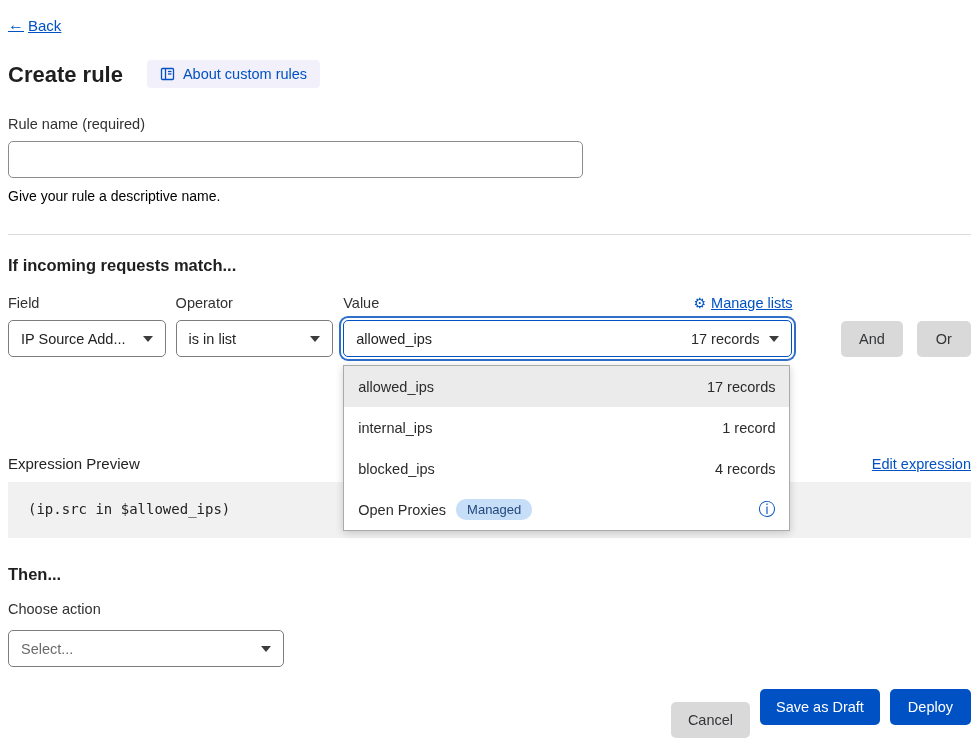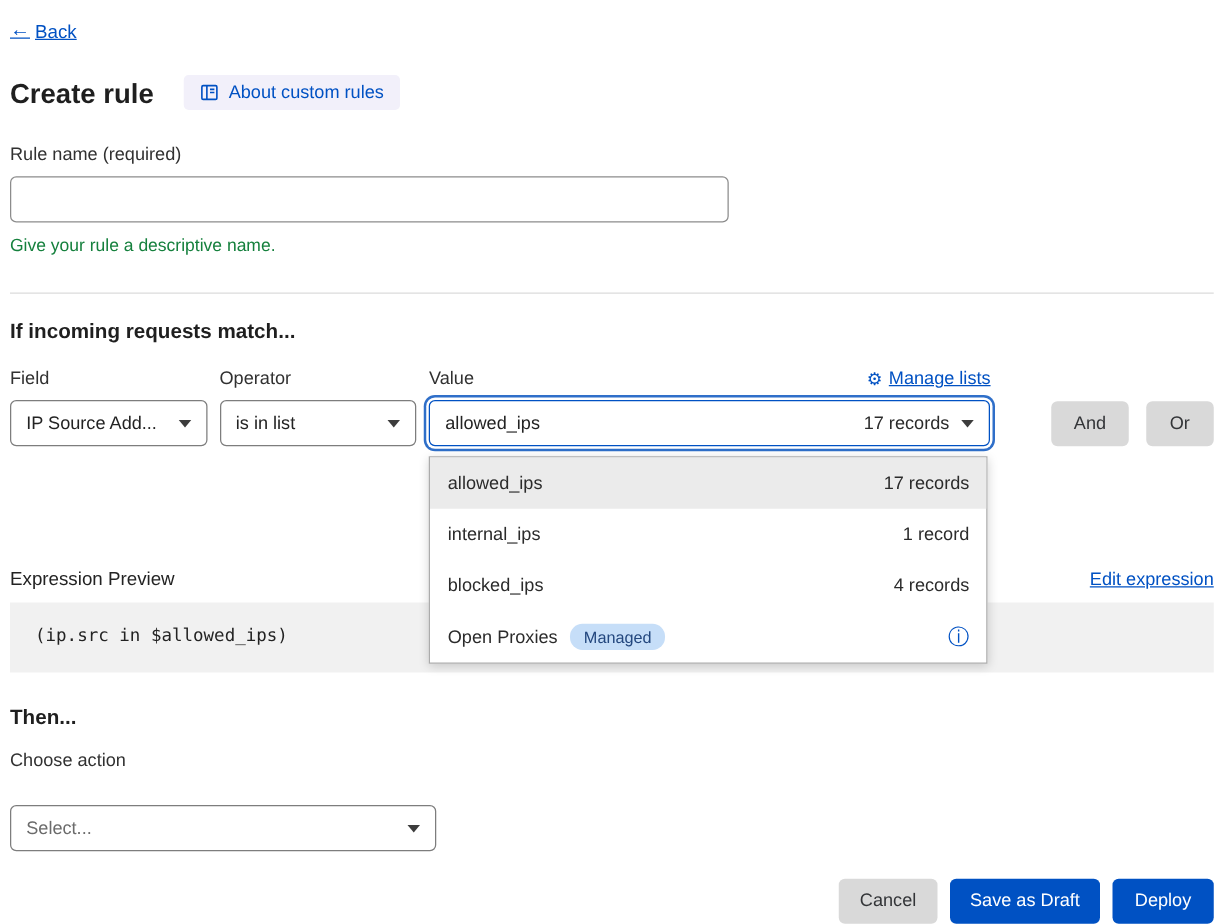--- a/index.html
+++ b/index.html
@@ -29,21 +29,21 @@
   .about-pill svg { display: block; }
 
   
   .field-label { margin-top: 28px; font-size: 14.5px; color: #313131; }
   .text-input {
     margin-top: 9px; width: 575px; height: 37px;
     border: 1px solid #8c8c8c; border-radius: 5px;
     padding: 0 10px; font-size: 14px; font-family: inherit;
     outline: none; display: block;
   }
-  .help-text { margin-top: 10px; font-size: 14px; color: #15803d; }
+  .help-text { margin-top: 10px; font-size: 14px; color: #000000; }
 
   .divider { margin-top: 30px; border: none; border-top: 1px solid #dcdcdc; }
 
   .section-heading { margin-top: 21px; font-size: 16.5px; font-weight: 700; color: #1f1f1f; }
 
   
   .match-row { display: flex; align-items: flex-end; margin-top: 20px; }
   .col { display: flex; flex-direction: column; }
   .col-label { font-size: 14.5px; color: #313131; margin-bottom: 9px; }
   .select {
@@ -104,25 +104,25 @@
   .edit-link { color: #0051c3; font-size: 14.5px; text-decoration: underline; cursor: pointer; }
   .code-block {
     margin-top: 10px; background: #f1f1f1;
     padding: 19px 20px; font-family: "DejaVu Sans Mono", monospace;
     font-size: 14px; color: #232323; min-height: 56px;
   }
 
   
   .then-heading { margin-top: 27px; }
   .action-label { margin-top: 17px; }
-  .action-select { margin-top: 27px; width: 341px; color: #6b6b6b; }
+  .action-select { margin-top: 13px; width: 276px; color: #6b6b6b; }
 
   
   .footer { display: flex; justify-content: flex-end; gap: 10px; margin-top: 22px; }
-  .cancel-btn { padding: 0 17px; }
+  .cancel-btn { padding: 0 17px; margin-top: 13px; }
   .save-btn { padding: 0 16px; }
   .deploy-btn { padding: 0 18px; }
 </style>
 </head>
 <body>
 
 <div class="page">
 
   <div class="back-row">
     <span class="back-link">

